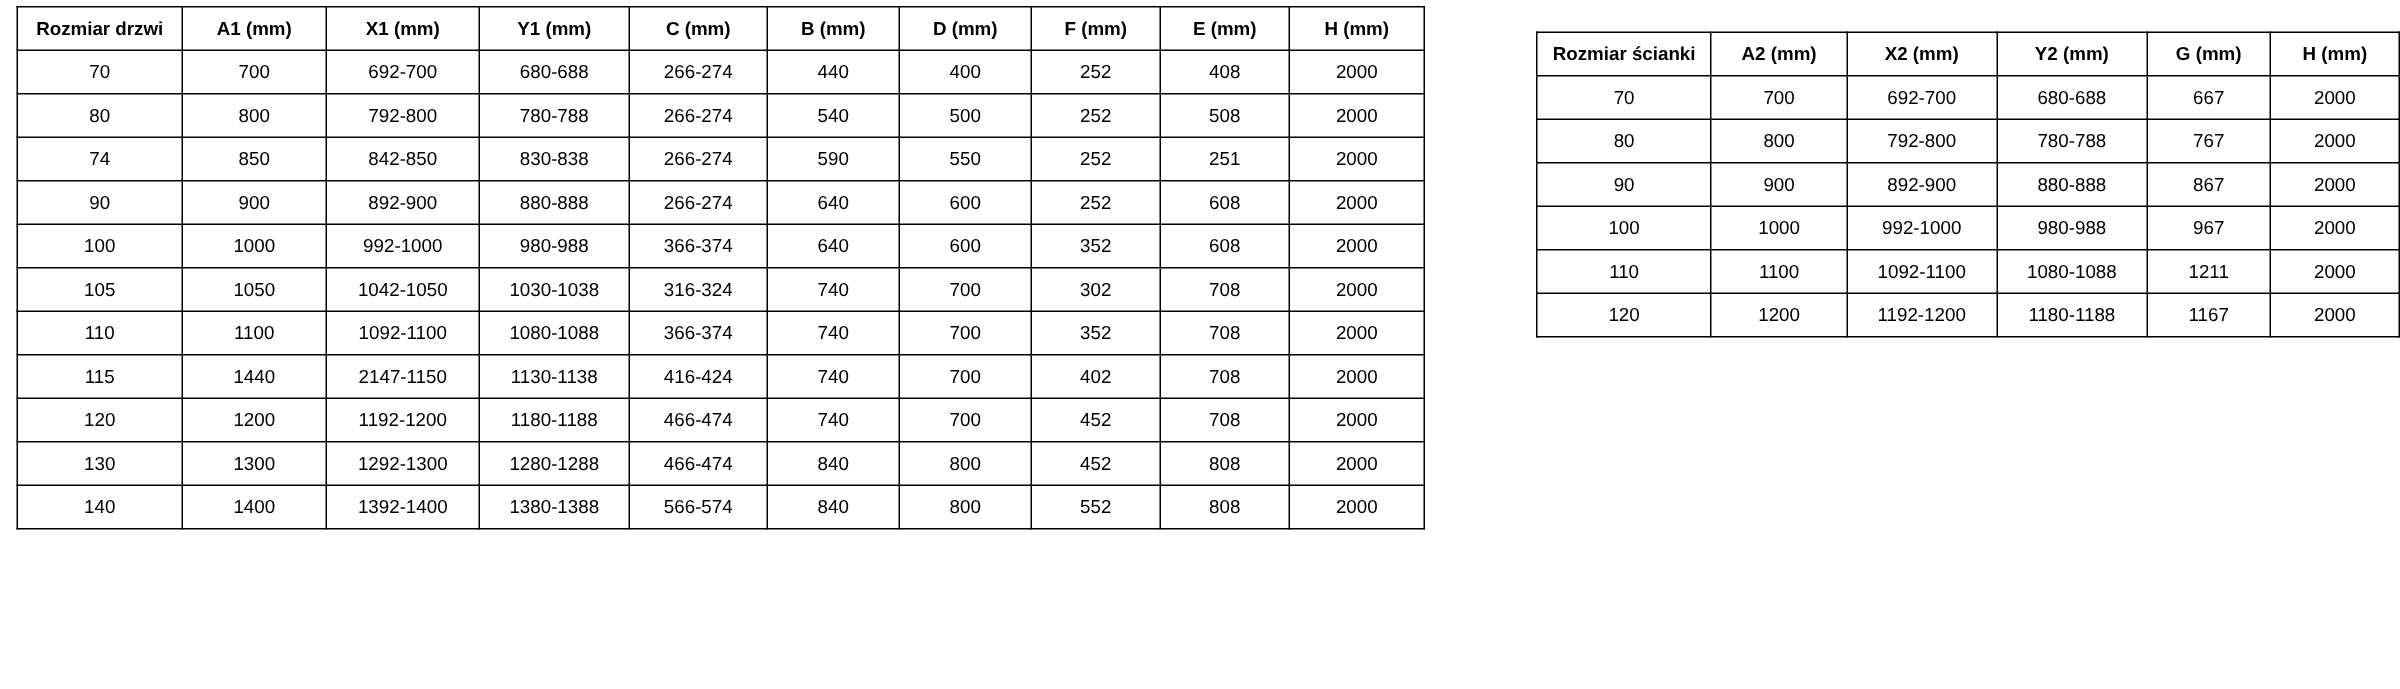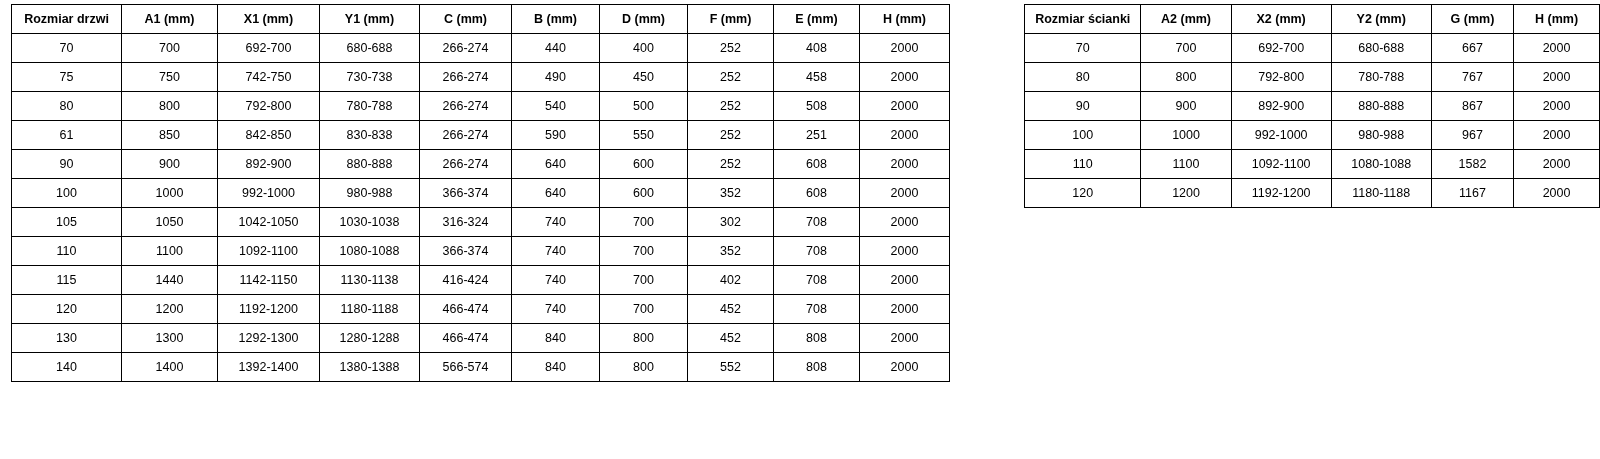--- a/index.html
+++ b/index.html
@@ -55,21 +55,21 @@
   #doors-table col.c5 { width: 88px; }
   #doors-table col.c6 { width: 88px; }
   #doors-table col.c7 { width: 86px; }
   #doors-table col.c8 { width: 86px; }
   #doors-table col.c9 { width: 90px; }
 
   
   #wall-table-wrap {
     position: absolute;
     left: 1004px;
-    top: 4px;
+    top: 21px;
     margin-left: 20px;
   }
   #wall-table col.c0 { width: 118px; }
   #wall-table col.c1 { width: 94px; }
   #wall-table col.c2 { width: 104px; }
   #wall-table col.c3 { width: 104px; }
   #wall-table col.c4 { width: 86px; }
   #wall-table col.c5 { width: 90px; }
 </style>
 </head>
@@ -112,45 +112,33 @@
             <td>692-700</td>
             <td>680-688</td>
             <td>266-274</td>
             <td>440</td>
             <td>400</td>
             <td>252</td>
             <td>408</td>
             <td>2000</td>
           </tr>
           <tr>
-            <td>75</td>
-            <td>750</td>
-            <td>742-750</td>
-            <td>730-738</td>
-            <td>266-274</td>
-            <td>490</td>
-            <td>450</td>
-            <td>252</td>
-            <td>458</td>
-            <td>2000</td>
-          </tr>
-          <tr>
             <td>80</td>
             <td>800</td>
             <td>792-800</td>
             <td>780-788</td>
             <td>266-274</td>
             <td>540</td>
             <td>500</td>
             <td>252</td>
             <td>508</td>
             <td>2000</td>
           </tr>
           <tr>
-            <td>61</td>
+            <td>74</td>
             <td>850</td>
             <td>842-850</td>
             <td>830-838</td>
             <td>266-274</td>
             <td>590</td>
             <td>550</td>
             <td>252</td>
             <td>251</td>
             <td>2000</td>
           </tr>
@@ -198,21 +186,21 @@
             <td>366-374</td>
             <td>740</td>
             <td>700</td>
             <td>352</td>
             <td>708</td>
             <td>2000</td>
           </tr>
           <tr>
             <td>115</td>
             <td>1440</td>
-            <td>1142-1150</td>
+            <td>2147-1150</td>
             <td>1130-1138</td>
             <td>416-424</td>
             <td>740</td>
             <td>700</td>
             <td>402</td>
             <td>708</td>
             <td>2000</td>
           </tr>
           <tr>
             <td>120</td>
@@ -305,21 +293,21 @@
             <td>992-1000</td>
             <td>980-988</td>
             <td>967</td>
             <td>2000</td>
           </tr>
           <tr>
             <td>110</td>
             <td>1100</td>
             <td>1092-1100</td>
             <td>1080-1088</td>
-            <td>1582</td>
+            <td>1211</td>
             <td>2000</td>
           </tr>
           <tr>
             <td>120</td>
             <td>1200</td>
             <td>1192-1200</td>
             <td>1180-1188</td>
             <td>1167</td>
             <td>2000</td>
           </tr>

